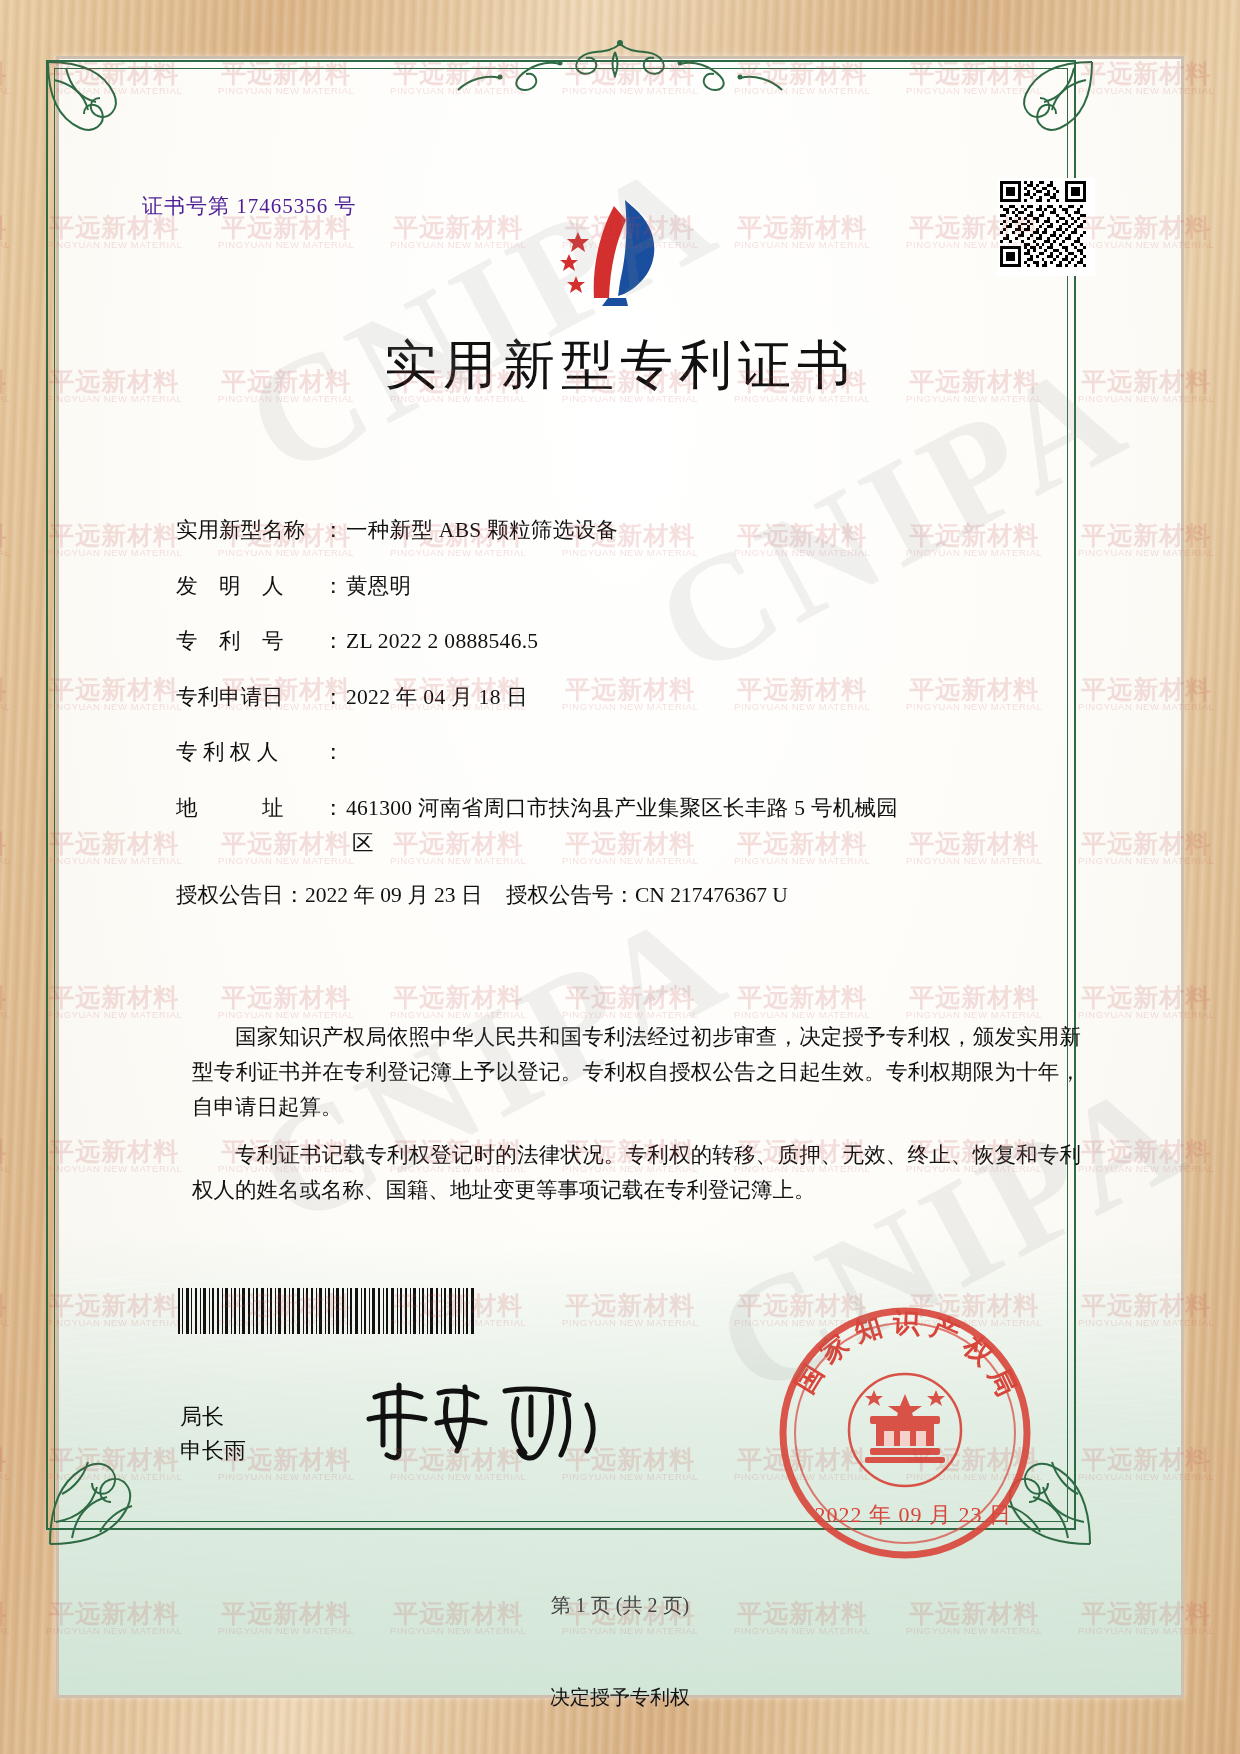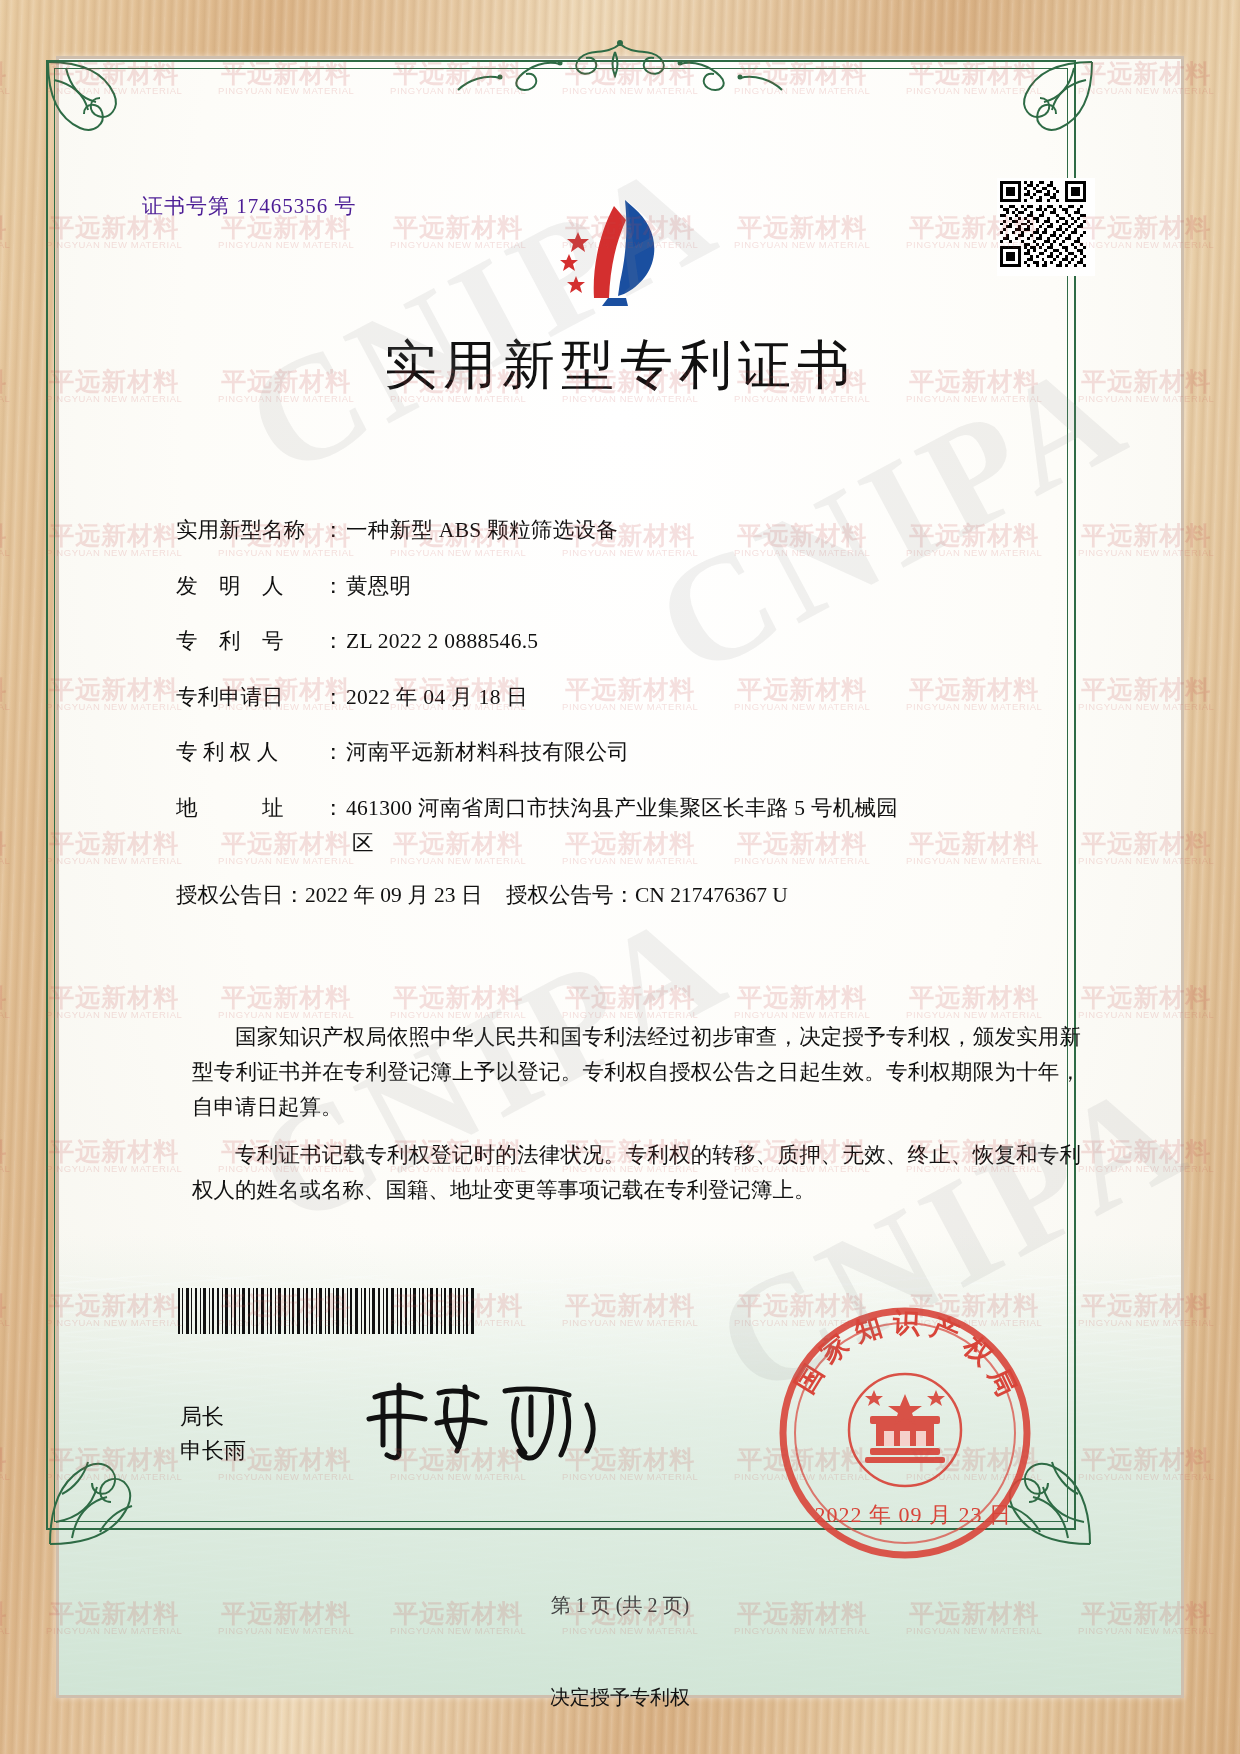--- a/index.html
+++ b/index.html
@@ -617,21 +617,20 @@
           <span class="field-colon">：</span>
       </div>
       <div class="field-value">2022 年 04 月 18 日</div>
     </div>
 
     <div class="field-row">
       <div class="field-label">
         <span>专 利 权 人</span>
           <span class="field-colon">：</span>
       </div>
-      <div class="field-value">河南平远新材料科技有限公司</div>
     </div>
 
     <div class="field-row">
       <div class="field-label">
         <span>地　　　址</span>
           <span class="field-colon">：</span>
       </div>
       <div class="field-value">461300 河南省周口市扶沟县产业集聚区长丰路 5 号机械园</div>
     </div>
 

